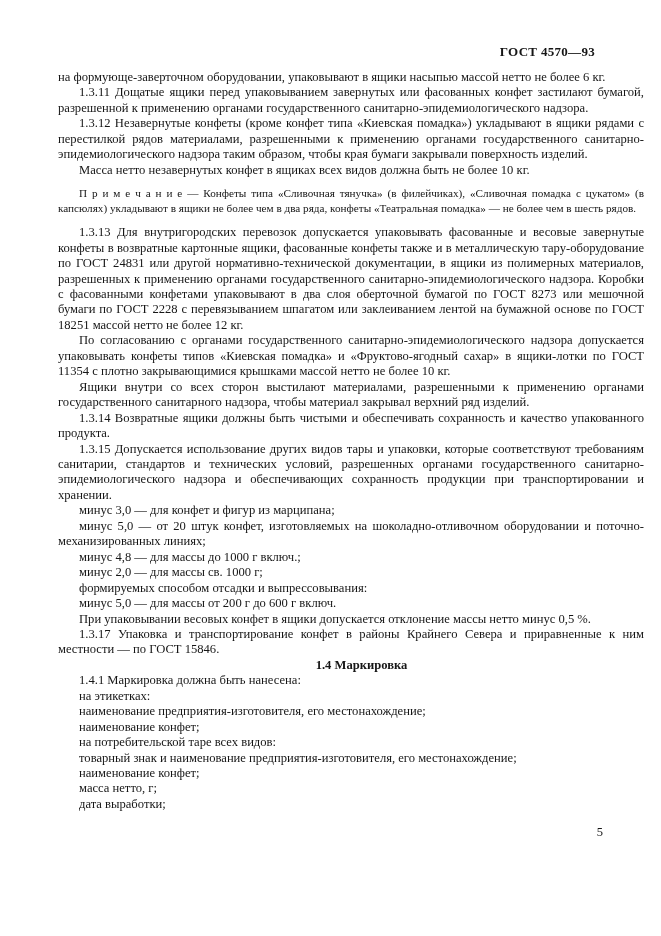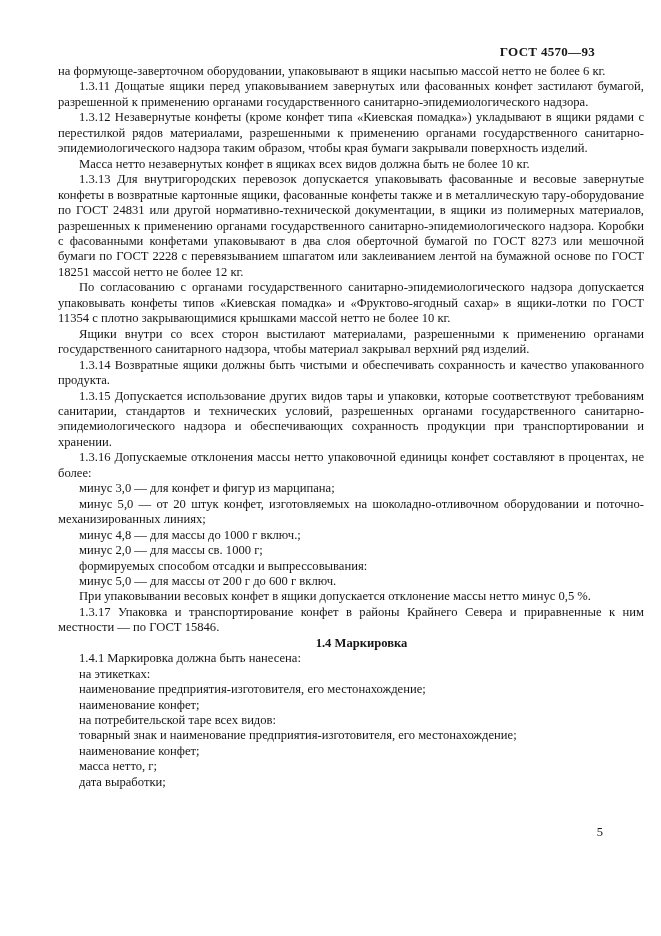--- a/index.html
+++ b/index.html
@@ -16,21 +16,21 @@
     position: absolute;
     top: 44px;
     right: 66px;
     font-size: 13px;
     font-weight: bold;
     letter-spacing: 0.3px;
     white-space: nowrap;
   }
   .body-text {
     position: absolute;
-    top: 64px;
+    top: 70px;
     left: 58px;
     width: 586px;
   }
   .body-text p {
     margin: 0;
     font-size: 12.6px;
     line-height: 15.45px;
     text-align: justify;
   }
   p.cont { text-indent: 0; }
@@ -58,26 +58,26 @@
 
 <div class="page">
 
   <div class="running-header">ГОСТ 4570—93</div>
 
   <div class="body-text">
     <p class="cont">на формующе-заверточном оборудовании, упаковывают в ящики насыпью массой нетто не более 6 кг.</p>
     <p class="para">1.3.11 Дощатые ящики перед упаковыванием завернутых или фасованных конфет застилают бумагой, разрешенной к применению органами государственного санитарно-эпидемиологического надзора.</p>
     <p class="para">1.3.12 Незавернутые конфеты (кроме конфет типа «Киевская помадка») укладывают в ящики рядами с перестилкой рядов материалами, разрешенными к применению органами государственного санитарно-эпидемиологического надзора таким образом, чтобы края бумаги закрывали поверхность изделий.</p>
     <p class="para">Масса нетто незавернутых конфет в ящиках всех видов должна быть не более 10 кг.</p>
+    <p class="note">П р и м е ч а н и е — Конфеты типа «Сливочная тянучка» (в филейчиках), «Сливочная помадка с цукатом» (в капсюлях) укладывают в ящики не более чем в два ряда, конфеты «Театральная помадка» — не более чем в шесть рядов.</p>
     <p class="para">1.3.13 Для внутригородских перевозок допускается упаковывать фасованные и весовые завернутые конфеты в возвратные картонные ящики, фасованные конфеты также и в металлическую тару-оборудование по ГОСТ 24831 или другой нормативно-технической документации, в ящики из полимерных материалов, разрешенных к применению органами государственного санитарно-эпидемиологического надзора. Коробки с фасованными конфетами упаковывают в два слоя оберточной бумагой по ГОСТ 8273 или мешочной бумаги по ГОСТ 2228 с перевязыванием шпагатом или заклеиванием лентой на бумажной основе по ГОСТ 18251 массой нетто не более 12 кг.</p>
     <p class="para">По согласованию с органами государственного санитарно-эпидемиологического надзора допускается упаковывать конфеты типов «Киевская помадка» и «Фруктово-ягодный сахар» в ящики-лотки по ГОСТ 11354 с плотно закрывающимися крышками массой нетто не более 10 кг.</p>
     <p class="para">Ящики внутри со всех сторон выстилают материалами, разрешенными к применению органами государственного санитарного надзора, чтобы материал закрывал верхний ряд изделий.</p>
     <p class="para">1.3.14 Возвратные ящики должны быть чистыми и обеспечивать сохранность и качество упакованного продукта.</p>
     <p class="para">1.3.15 Допускается использование других видов тары и упаковки, которые соответствуют требованиям санитарии, стандартов и технических условий, разрешенных органами государственного санитарно-эпидемиологического надзора и обеспечивающих сохранность продукции при транспортировании и хранении.</p>
-    <p class="para">1.3.16 Допускаемые отклонения массы нетто упаковочной единицы конфет составляют в процентах, не более:</p>
     <p class="para">минус 3,0 — для конфет и фигур из марципана;</p>
     <p class="para">минус 5,0 — от 20 штук конфет, изготовляемых на шоколадно-отливочном оборудовании и поточно-механизированных линиях;</p>
     <p class="para">минус 4,8 — для массы до 1000 г включ.;</p>
     <p class="para">минус 2,0 — для массы св. 1000 г;</p>
     <p class="para">формируемых способом отсадки и выпрессовывания:</p>
     <p class="para">минус 5,0 — для массы от 200 г до 600 г включ.</p>
     <p class="para">При упаковывании весовых конфет в ящики допускается отклонение массы нетто минус 0,5 %.</p>
     <p class="para">1.3.17 Упаковка и транспортирование конфет в районы Крайнего Севера и приравненные к ним местности — по ГОСТ 15846.</p>
     <p class="heading">1.4 Маркировка</p>
     <p class="para">1.4.1 Маркировка должна быть нанесена:</p>

